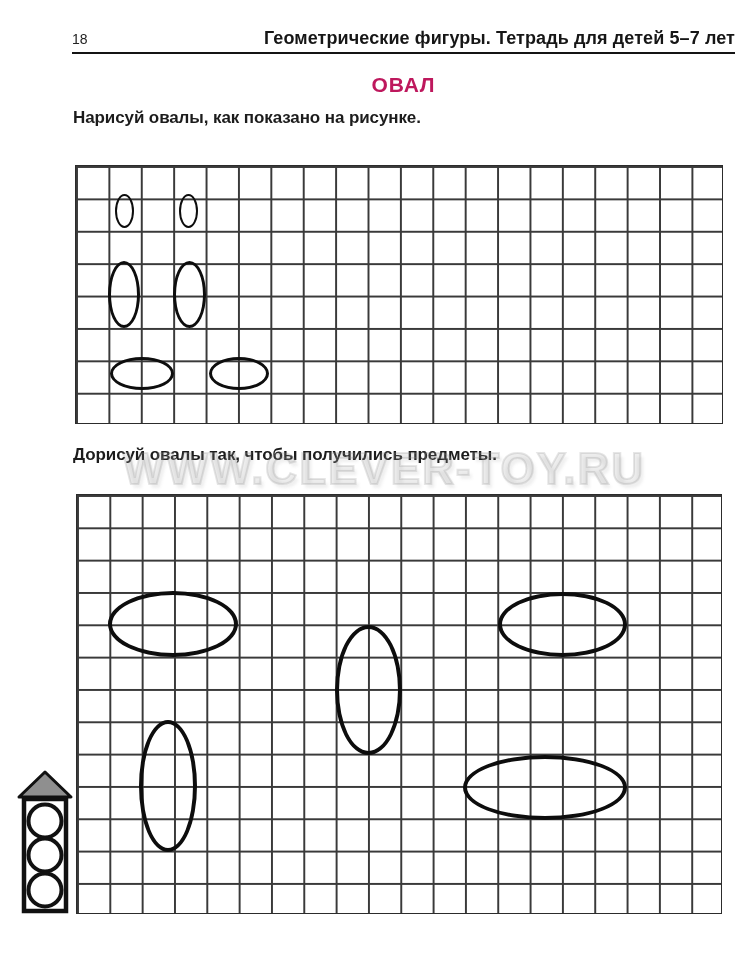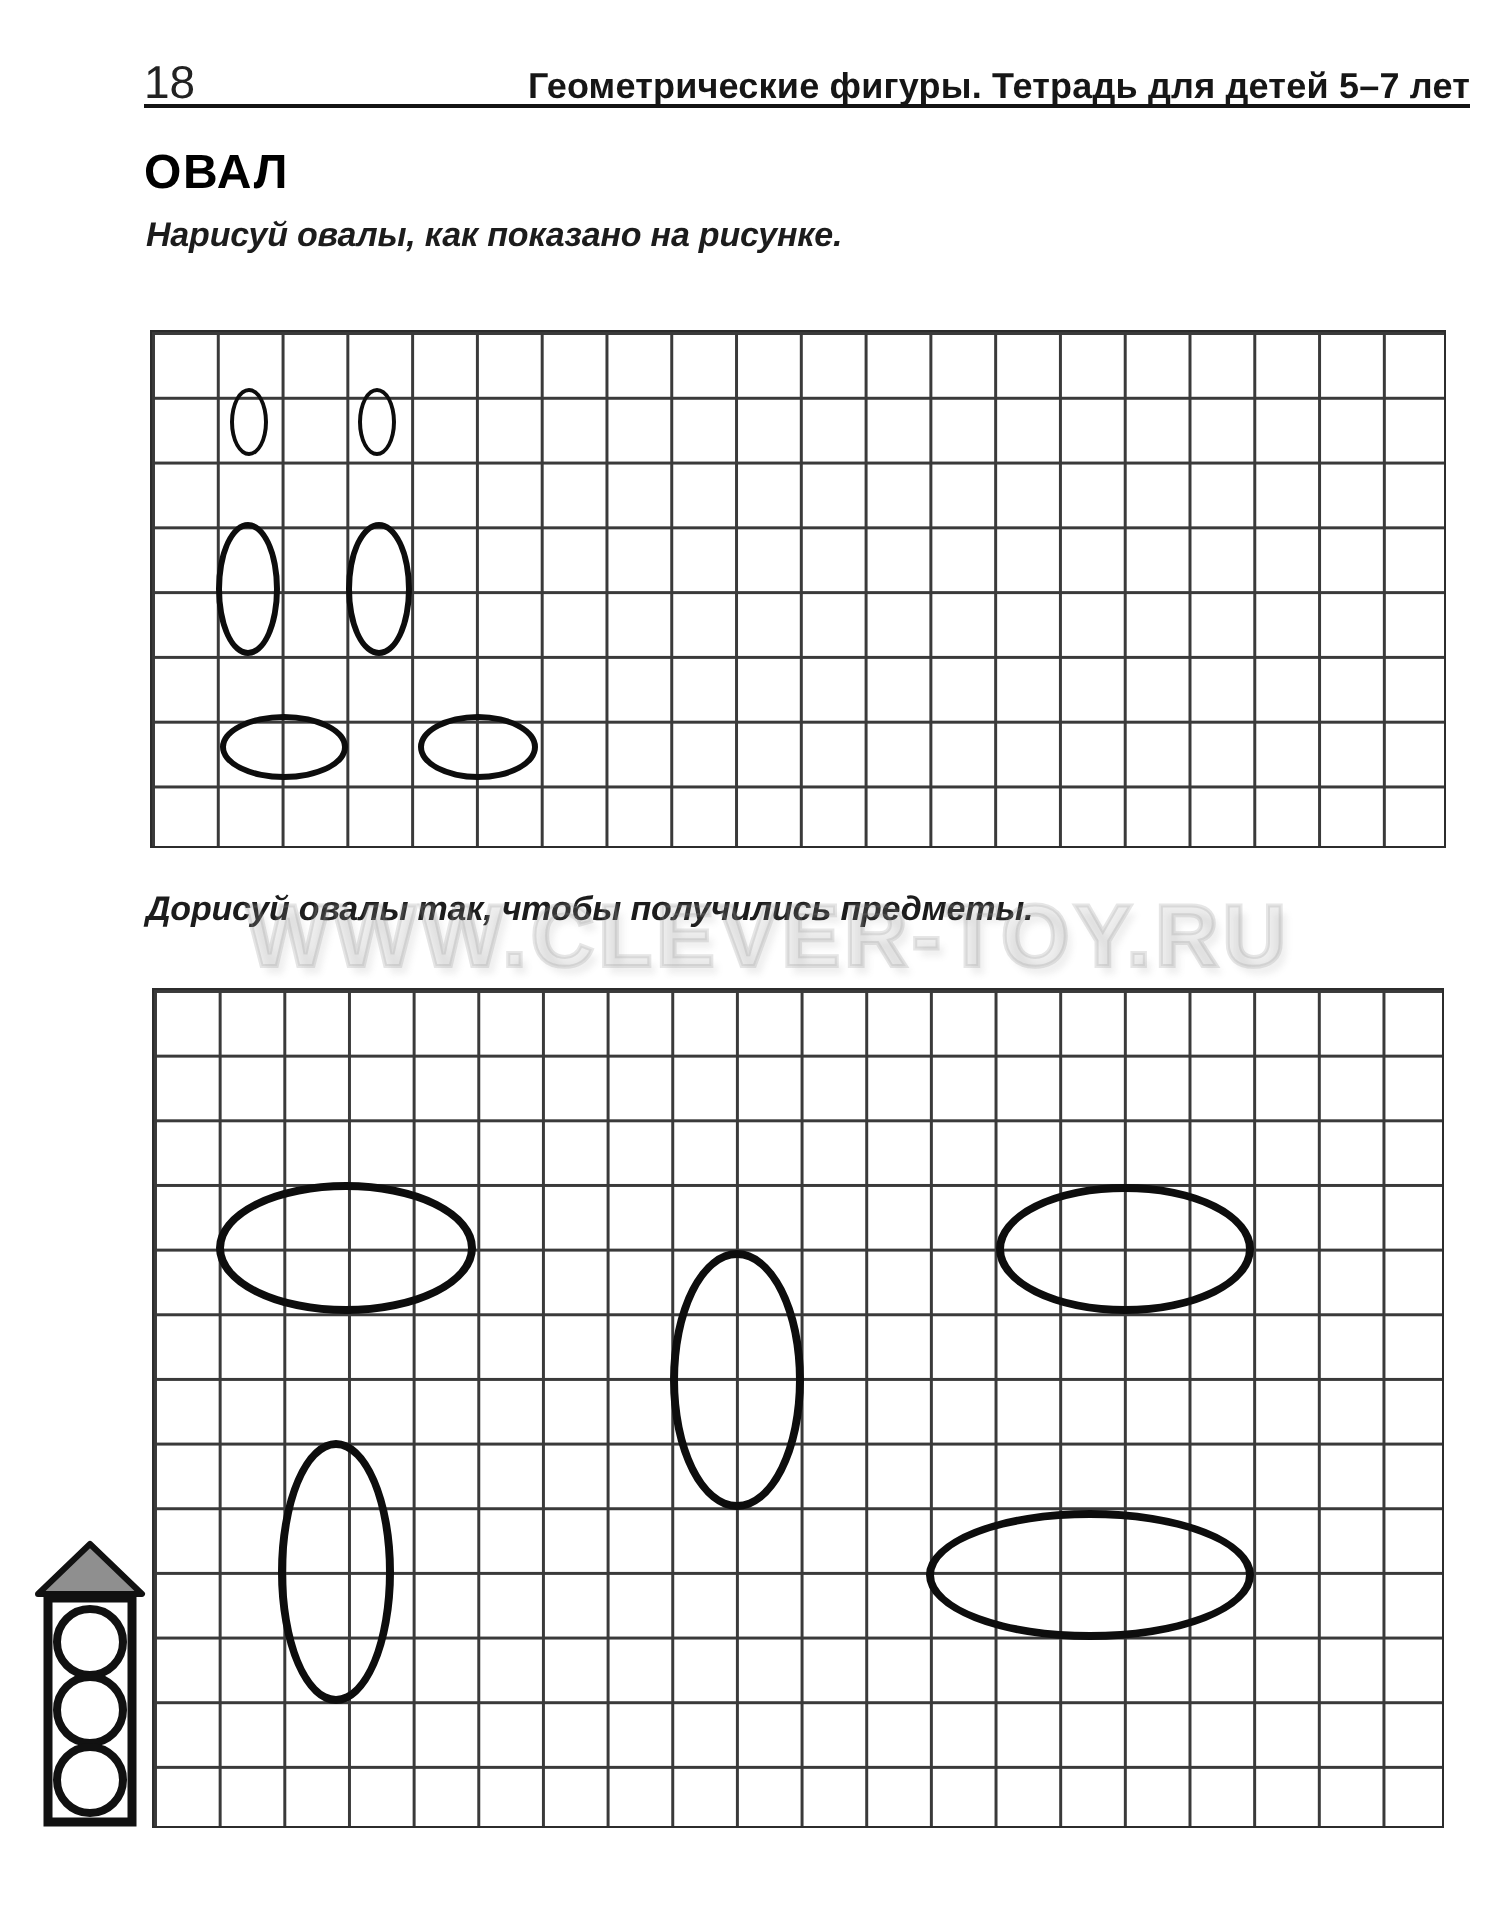--- a/index.html
+++ b/index.html
@@ -4,28 +4,28 @@
 <style>
   html,body{margin:0;padding:0;background:#ffffff;}
   .page{
     position:relative;width:755px;height:960px;background:#ffffff;
     font-family:"Liberation Sans", sans-serif;color:#1a1a1a;overflow:hidden;
   }
   .header-row{
     position:absolute;left:72px;top:28px;width:663px;
     display:flex;justify-content:space-between;align-items:baseline;
   }
-  .pagenum{font-size:23px;font-weight:400;color:#222;}
+  .pagenum{font-size:14px;font-weight:400;color:#222;}
   .header-title{font-size:18px;font-weight:700;color:#161616;letter-spacing:.1px;}
   .header-rule{position:absolute;left:72px;top:52px;width:663px;height:2.4px;background:#141414;}
   .section-title{
-    position:absolute;left:72px;top:73px;width:663px;text-align:left;
-    font-size:24px;font-weight:700;letter-spacing:.8px;color:#000000;
+    position:absolute;left:72px;top:73px;width:663px;text-align:center;
+    font-size:21px;font-weight:700;letter-spacing:.8px;color:#be185d;
   }
-  .instr{position:absolute;left:73px;font-size:17px;font-weight:700;color:#1c1c1c;letter-spacing:-.1px;z-index:2;font-style:italic;}
+  .instr{position:absolute;left:73px;font-size:17px;font-weight:700;color:#1c1c1c;letter-spacing:-.1px;z-index:2;}
   .instr1{top:108px;}
   .instr2{top:445px;}
   .grid{
     position:absolute;box-sizing:border-box;border:1.9px solid #2c2c2c;
     background-image:
       linear-gradient(to right,#3a3a3a 1.6px,transparent 1.6px),
       linear-gradient(to bottom,#3a3a3a 1.6px,transparent 1.6px);
     z-index:1;
   }
   .oval{

